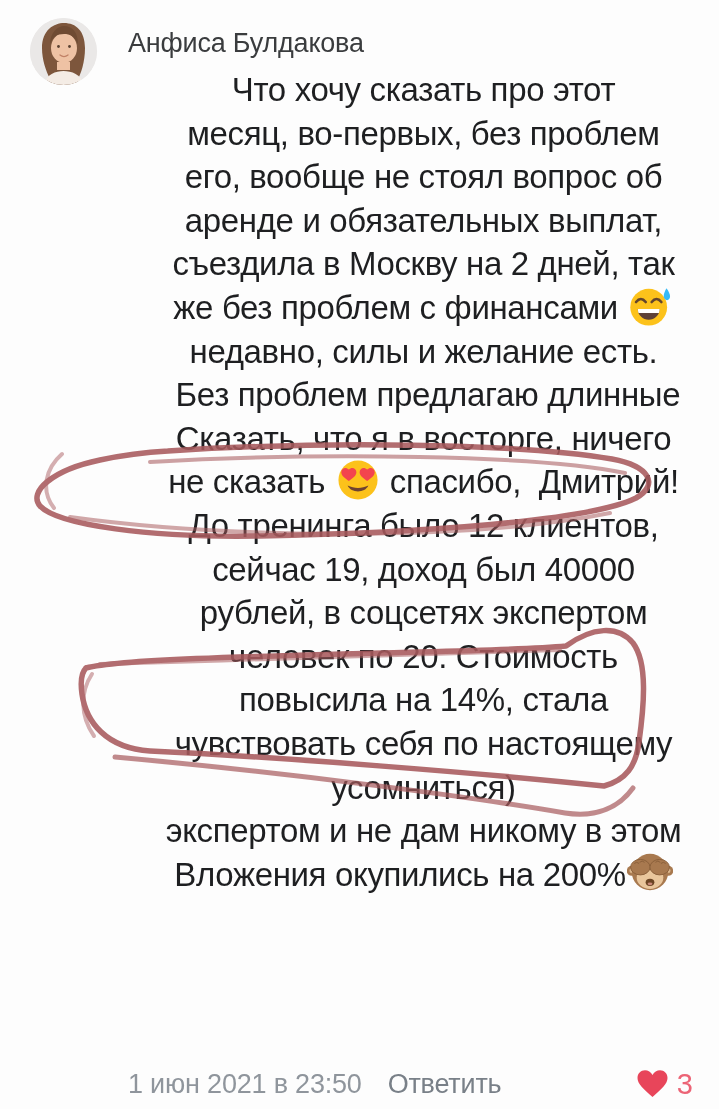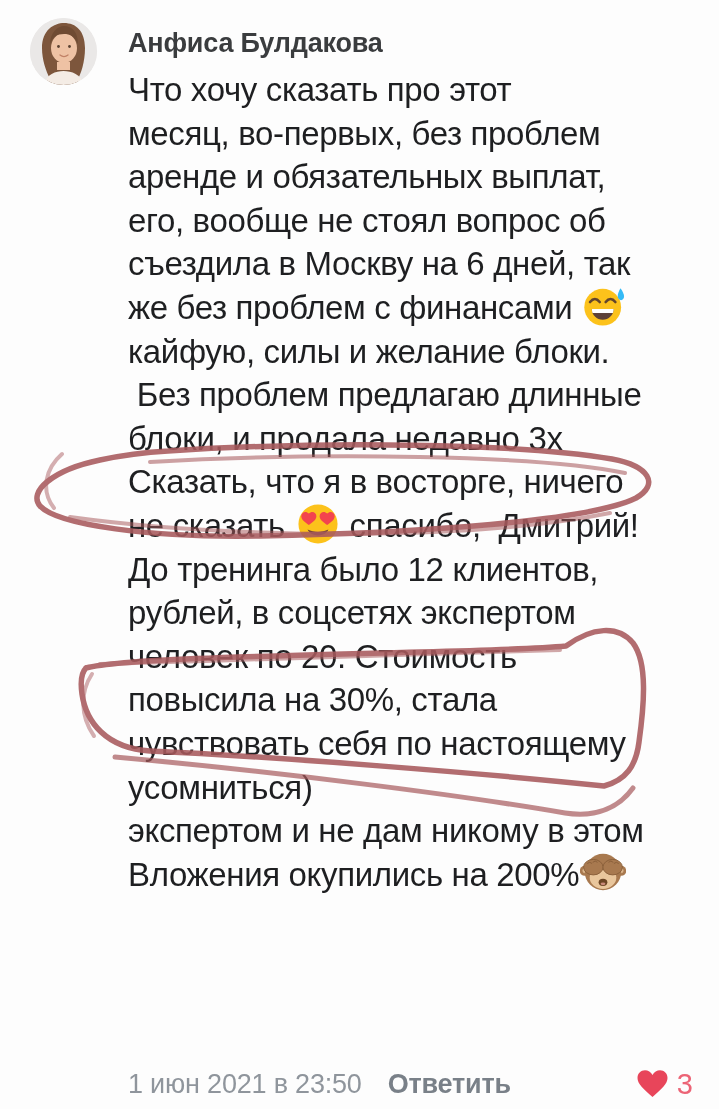--- a/index.html
+++ b/index.html
@@ -8,38 +8,38 @@
     font-family:"Liberation Sans", sans-serif;
     -webkit-font-smoothing:antialiased;
   }
   .comment{position:relative;width:719px;height:1109px;}
   .avatar{
     position:absolute;left:30px;top:18px;width:67px;height:67px;border-radius:50%;
     overflow:hidden;background:#eae8e7;
   }
   .content{position:absolute;left:128px;top:26px;width:585px;}
   .author{
-    font-size:27px;font-weight:700;color:#3a3c3e;line-height:34px;letter-spacing:-0.2px;
+    font-size:27px;font-weight:400;color:#3a3c3e;line-height:34px;letter-spacing:-0.2px;
     white-space:pre;
   }
-  .text{position:absolute;left:0;top:42px;width:591px;}
+  .text{position:absolute;left:0;top:42px;width:591px;text-align:center;}
   .line{
     height:43.6px;line-height:43.6px;font-size:33px;color:#1e1f21;
     letter-spacing:-0.35px;white-space:pre;overflow:visible;
   }
   .emoji{
     display:inline-block;width:46px;height:44px;vertical-align:middle;
     margin:-9px 0 0 1px;
   }
   .footer{
     position:absolute;left:128px;top:1064px;width:579px;height:40px;
     display:flex;align-items:center;
   }
   .date{font-size:27px;color:#8f959c;letter-spacing:-0.2px;white-space:pre;}
-  .reply{font-size:27px;color:#798088;font-weight:700;margin-left:26px;letter-spacing:-0.2px;cursor:pointer;white-space:pre;}
+  .reply{font-size:27px;color:#798088;font-weight:400;margin-left:26px;letter-spacing:-0.2px;cursor:pointer;white-space:pre;}
   .like{margin-left:auto;display:flex;align-items:center;gap:8px;padding-right:14px;cursor:pointer;}
   .like-count{font-size:29px;color:#ec6476;font-weight:400;}
   .annotation-overlay{
     position:absolute;left:0;top:0;width:719px;height:1109px;pointer-events:none;
   }
   .annotation-overlay path{fill:none;stroke-linecap:round;stroke-linejoin:round;}
 </style>
 </head>
 <body>
 
@@ -64,48 +64,48 @@
         <path d="M30,37 q4,3.2 8,0" stroke="#c08166" stroke-width="1.3" fill="none" stroke-linecap="round"></path>
       </g>
     </svg>
   </div>
 
   <div class="content">
     <div class="author">Анфиса Булдакова</div>
     <div class="text" id="text-lines">
         <div class="line">Что хочу сказать про этот</div>
         <div class="line">месяц, во-первых, без проблем</div>
+        <div class="line">его, вообще не стоял вопрос об</div>
         <div class="line">аренде и обязательных выплат,</div>
-        <div class="line">его, вообще не стоял вопрос об</div>
-        <div class="line">съездила в Москву на 6 дней, так</div>
+        <div class="line">съездила в Москву на 2 дней, так</div>
         <div class="line">же без проблем с финансами <svg class="emoji" viewBox="0 0 40 38">
     <circle cx="18" cy="20" r="16" fill="#fcc21b"></circle>
     <path d="M7,15.5 q4.2,-5.2 8.4,0" stroke="#63452c" stroke-width="2.3" fill="none" stroke-linecap="round"></path>
     <path d="M20.6,15.5 q4.2,-5.2 8.4,0" stroke="#63452c" stroke-width="2.3" fill="none" stroke-linecap="round"></path>
     <clipPath id="msw">
               <path d="M8.5,21.5 a9.5,9.5 0 0 0 19,0 z"></path>
             </clipPath>
     <path d="M8.5,21.5 a9.5,9.5 0 0 0 19,0 z" fill="#5d4037"></path>
     <rect x="8" y="21.5" width="20" height="3.6" fill="#ffffff" clip-path="url(#msw)"></rect>
     <path d="M33.5,3.5 c4,5.5 4,9.5 0.4,10.5 c-3.6,-1 -3.8,-5 -0.4,-10.5" fill="#35baf6"></path>
   </svg></div>
-        <div class="line">кайфую, силы и желание блоки.</div>
+        <div class="line">недавно, силы и желание есть.</div>
         <div class="line"> Без проблем предлагаю длинные</div>
-        <div class="line">блоки, и продала недавно 3х</div>
         <div class="line">Сказать, что я в восторге, ничего</div>
         <div class="line">не сказать <svg class="emoji" viewBox="0 0 36 36">
     <circle cx="18" cy="18" r="16" fill="#fcc21b"></circle>
     <path d="M10.5,9.5 c-2.2,-2.6 -6.2,-1.4 -6.2,2.1 c0,3 4,5.6 6.2,7.2 c2.2,-1.6 6.2,-4.2 6.2,-7.2 c0,-3.5 -4,-4.7 -6.2,-2.1 z" fill="#f3444e"></path>
     <path d="M25.5,9.5 c-2.2,-2.6 -6.2,-1.4 -6.2,2.1 c0,3 4,5.6 6.2,7.2 c2.2,-1.6 6.2,-4.2 6.2,-7.2 c0,-3.5 -4,-4.7 -6.2,-2.1 z" fill="#f3444e"></path>
     <path d="M9.5,22.5 c3,6.5 14,6.5 17,0 c-5.5,2.6 -11.5,2.6 -17,0 z" fill="#6d4331"></path>
   </svg> спасибо,  Дмитрий!</div>
         <div class="line">До тренинга было 12 клиентов,</div>
+        <div class="line">сейчас 19, доход был 40000</div>
         <div class="line">рублей, в соцсетях экспертом</div>
         <div class="line">человек по 20. Стоимость</div>
-        <div class="line">повысила на 30%, стала</div>
+        <div class="line">повысила на 14%, стала</div>
         <div class="line">чувствовать себя по настоящему</div>
         <div class="line">усомниться)</div>
         <div class="line">экспертом и не дам никому в этом</div>
         <div class="line">Вложения окупились на 200%<svg class="emoji" viewBox="0 0 38 36">
     <circle cx="4" cy="17" r="4.2" fill="#a8794f"></circle>
     <circle cx="34" cy="17" r="4.2" fill="#a8794f"></circle>
     <circle cx="4" cy="17" r="2" fill="#dcb68c"></circle>
     <circle cx="34" cy="17" r="2" fill="#dcb68c"></circle>
     <circle cx="19" cy="18" r="15" fill="#a8794f"></circle>
     <ellipse cx="19" cy="22.5" rx="11" ry="9.5" fill="#e9c69c"></ellipse>

